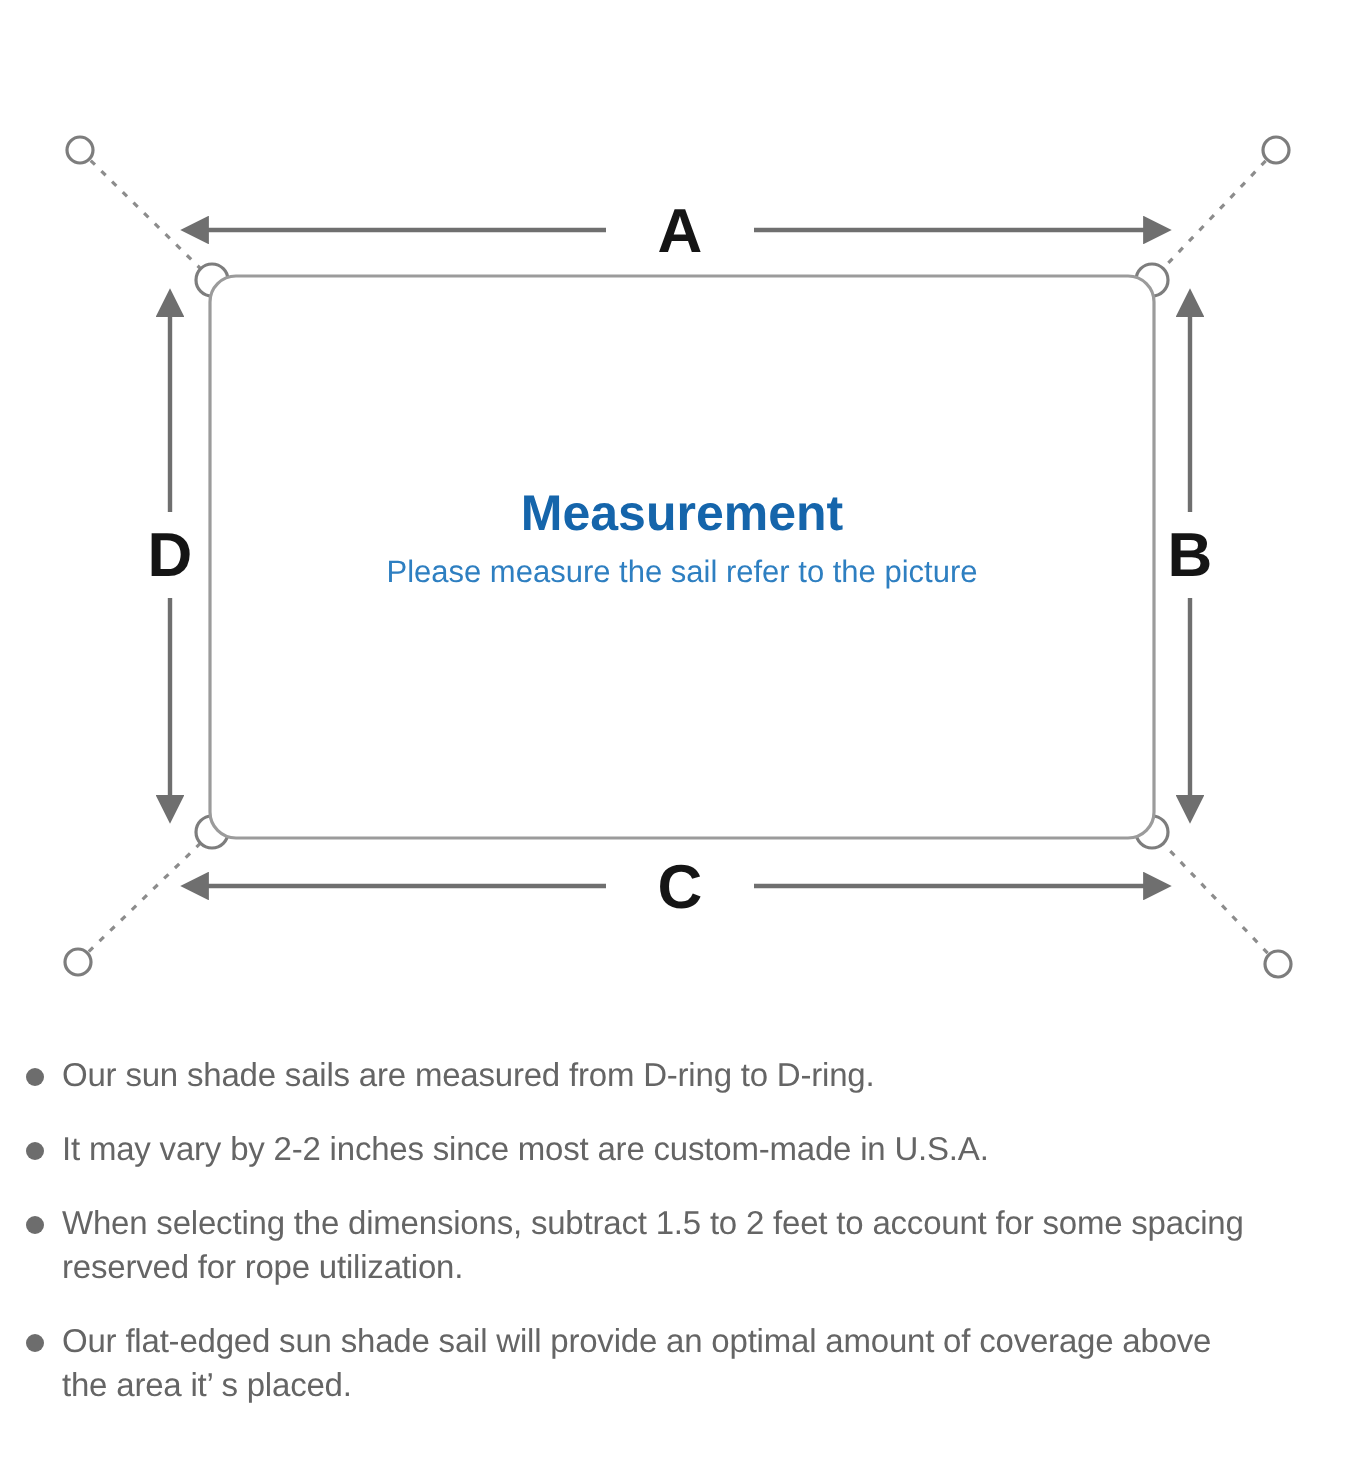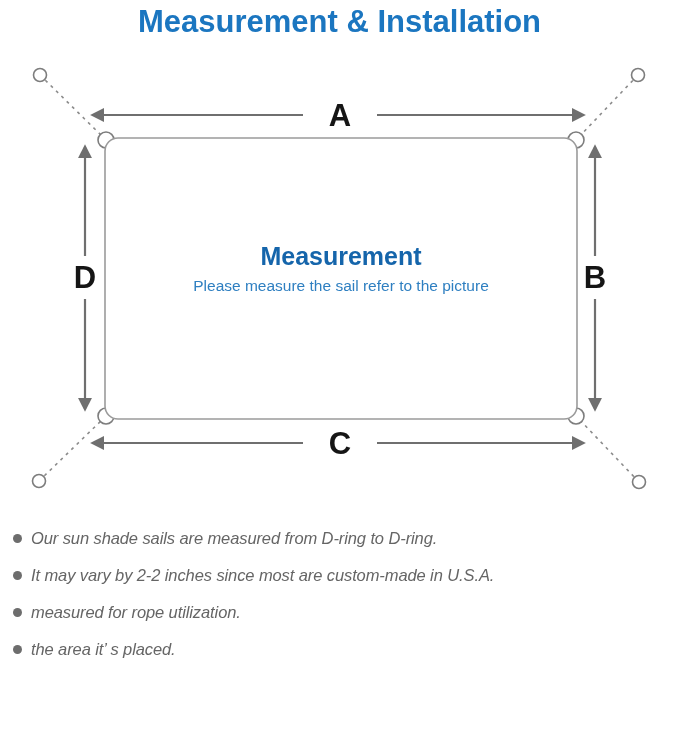--- a/index.html
+++ b/index.html
@@ -15,33 +15,32 @@
     line-height:44px;
   }
   .diagram{position:absolute;top:58px;left:0;}
   .bullets{position:absolute;top:527px;left:0;width:679px;box-sizing:border-box;padding:0 10px 0 13px;}
   .bullet-item{display:flex;align-items:flex-start;margin-bottom:15px;}
   .bullet-dot{
     flex:0 0 auto;width:9px;height:9px;border-radius:50%;
     background:#6d6d6d;margin:7px 9px 0 0;
   }
   .bullet-text{color:#656565;font-size:16.5px;line-height:22px;letter-spacing:-0.1px;}
-  .bullet-line{display:block;font-style:italic;}
+  .bullet-line{display:block;}
   .bullet-line:empty{display:none;}
   svg text{font-family:"Liberation Sans","DejaVu Sans",sans-serif;}
   .dim-label{font-size:31px;font-weight:bold;fill:#151515;}
   .center-heading{font-size:25px;font-weight:bold;fill:#1565ab;}
   .center-sub{font-size:15.5px;fill:#2e7fc1;}
 </style>
 </head>
 <body>
 
 <div class="page">
 
-  <div class="title">Measurement &amp; Installation</div>
 
   <svg class="diagram" width="679" height="445" viewBox="0 0 679 445">
     <defs>
       <marker id="arrowhead" viewBox="0 0 10 10" refX="8" refY="5" markerWidth="6.5" markerHeight="6.5" orient="auto">
         <path d="M0,0 L10,5 L0,10 z" fill="#6f6f6f"></path>
       </marker>
     </defs>
 
     <g stroke="#8c8c8c" stroke-width="1.6" stroke-dasharray="3 4.5">
       <line x1="40" y1="17" x2="105" y2="81"></line>
@@ -100,26 +99,28 @@
       <span class="bullet-dot"></span>
       <span class="bullet-text">
         <span class="bullet-line">It may vary by 2-2 inches since most are custom-made in U.S.A.</span>
 
       </span>
     </div>
 
     <div class="bullet-item">
       <span class="bullet-dot"></span>
       <span class="bullet-text">
-        <span class="bullet-line">measured for rope utilization.</span>
+        <span class="bullet-line">When selecting the dimensions, subtract 1.5 to 2 feet to account for some spacing</span>
+        <span class="bullet-line">reserved for rope utilization.</span>
       </span>
     </div>
 
 
     <div class="bullet-item">
       <span class="bullet-dot"></span>
       <span class="bullet-text">
+        <span class="bullet-line">Our flat-edged sun shade sail will provide an optimal amount of coverage above</span>
         <span class="bullet-line">the area it’ s placed.</span>
       </span>
     </div>
 
   </div>
 </div>
 
 </body></html>

